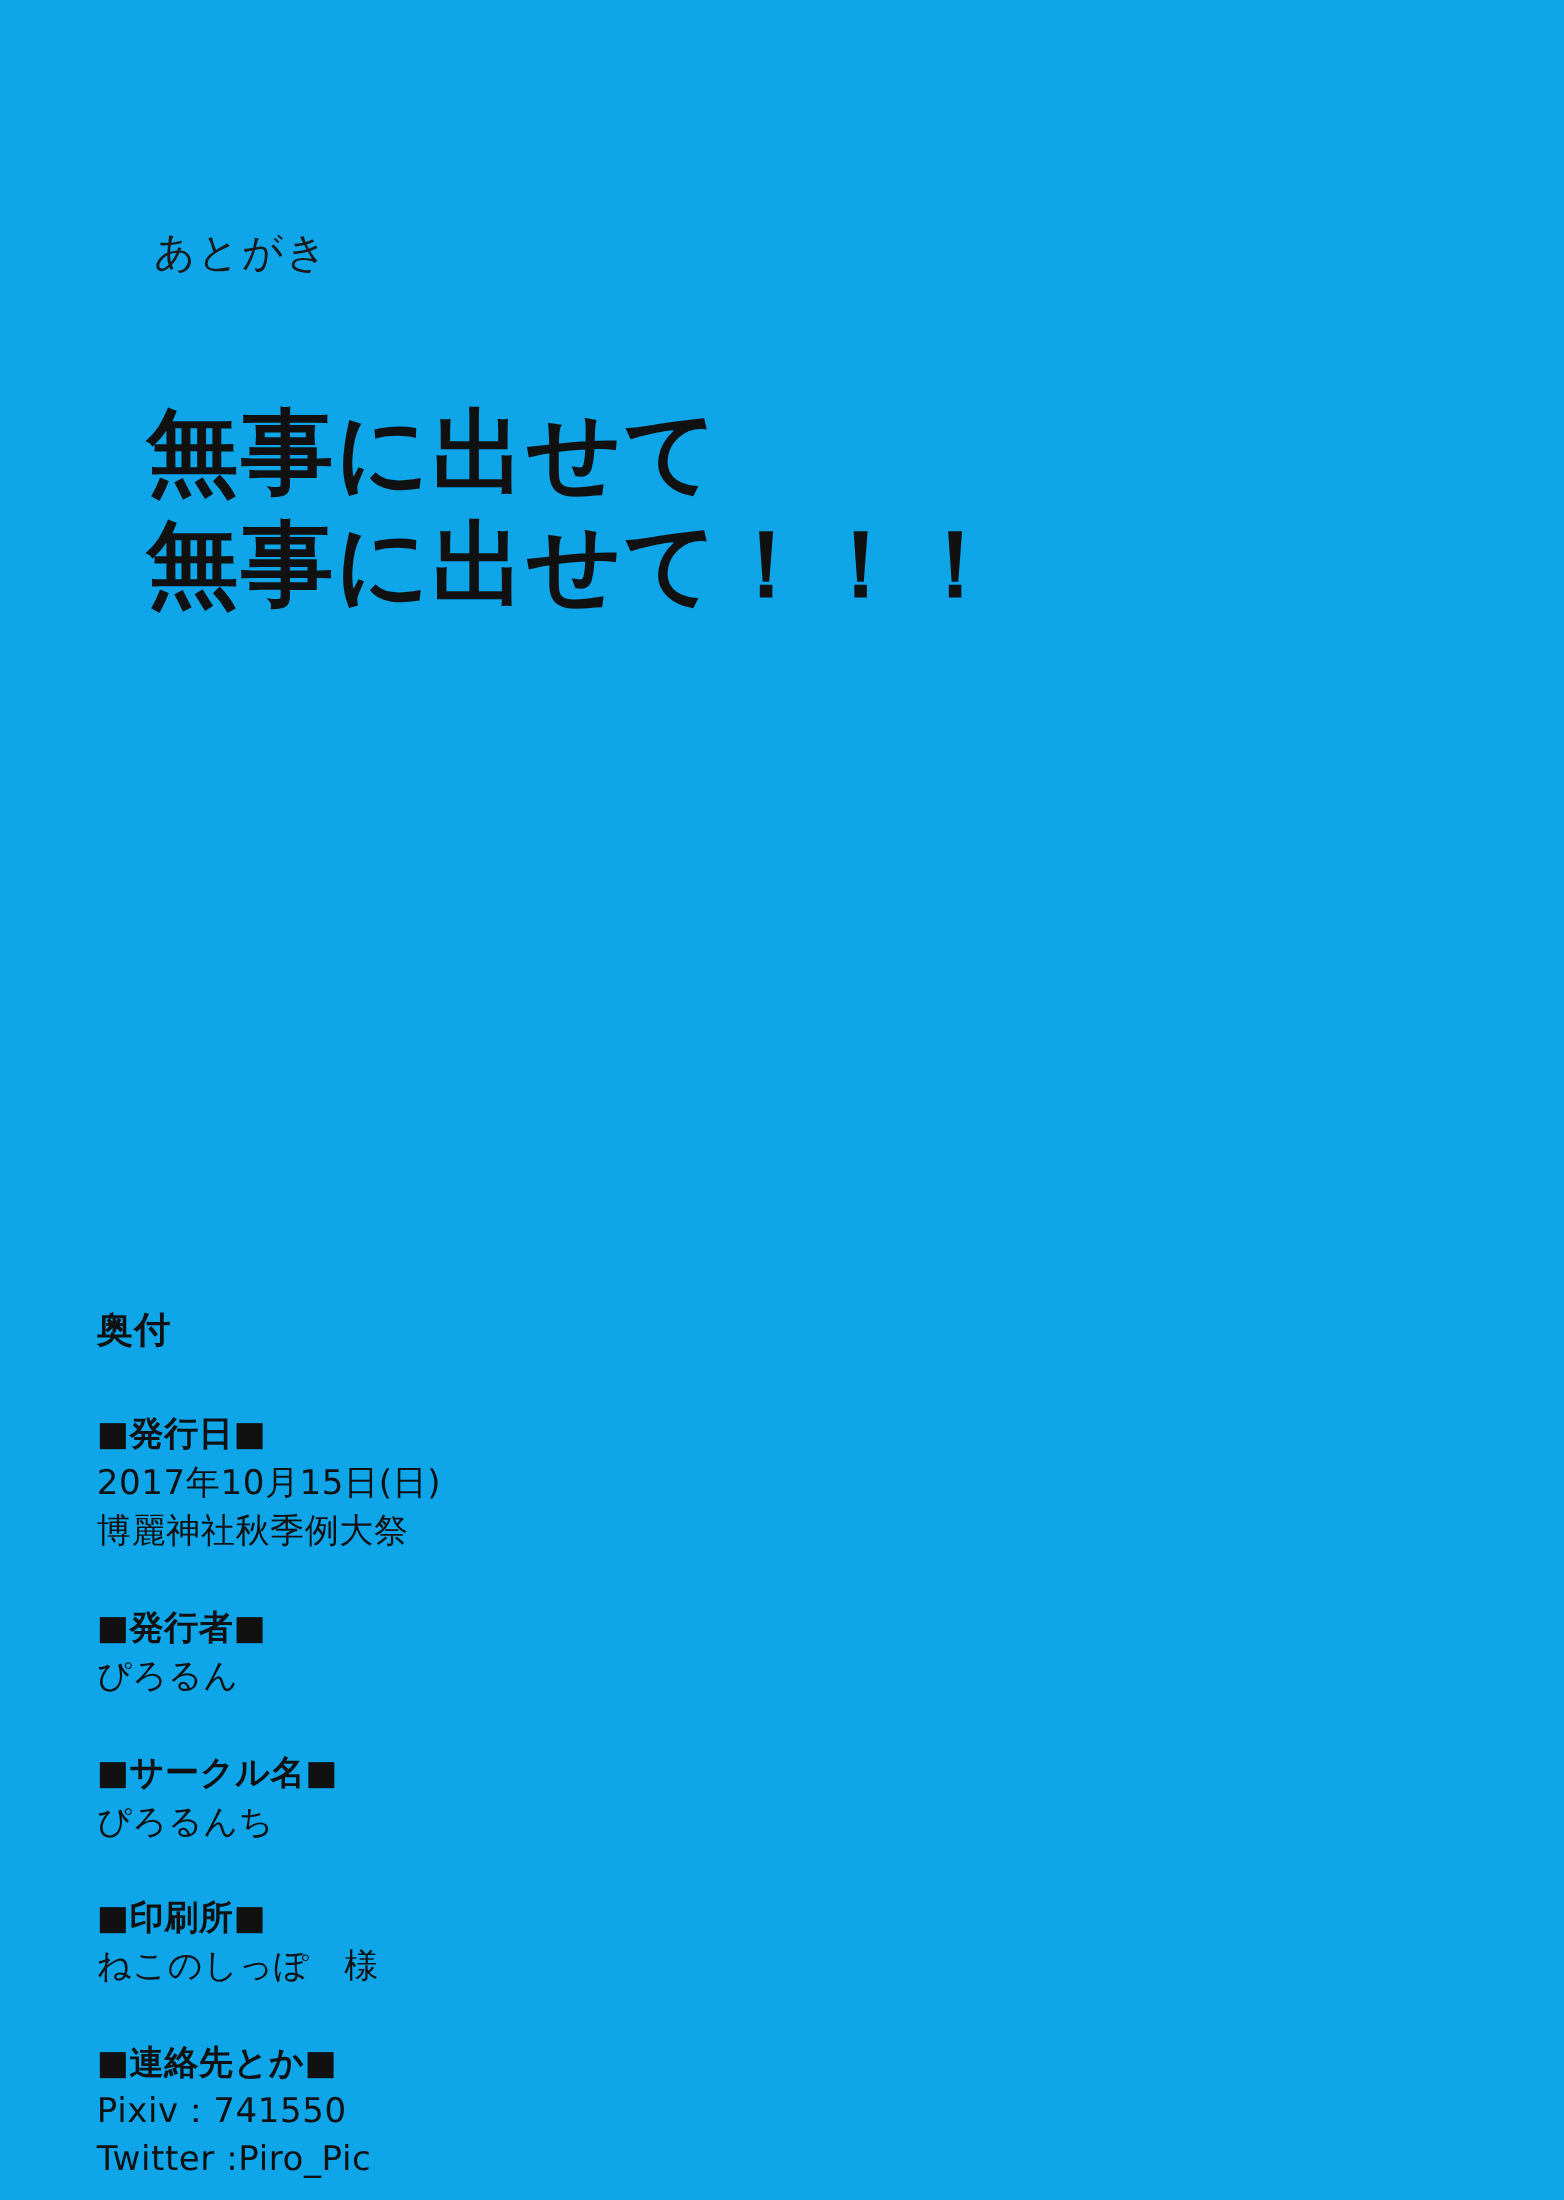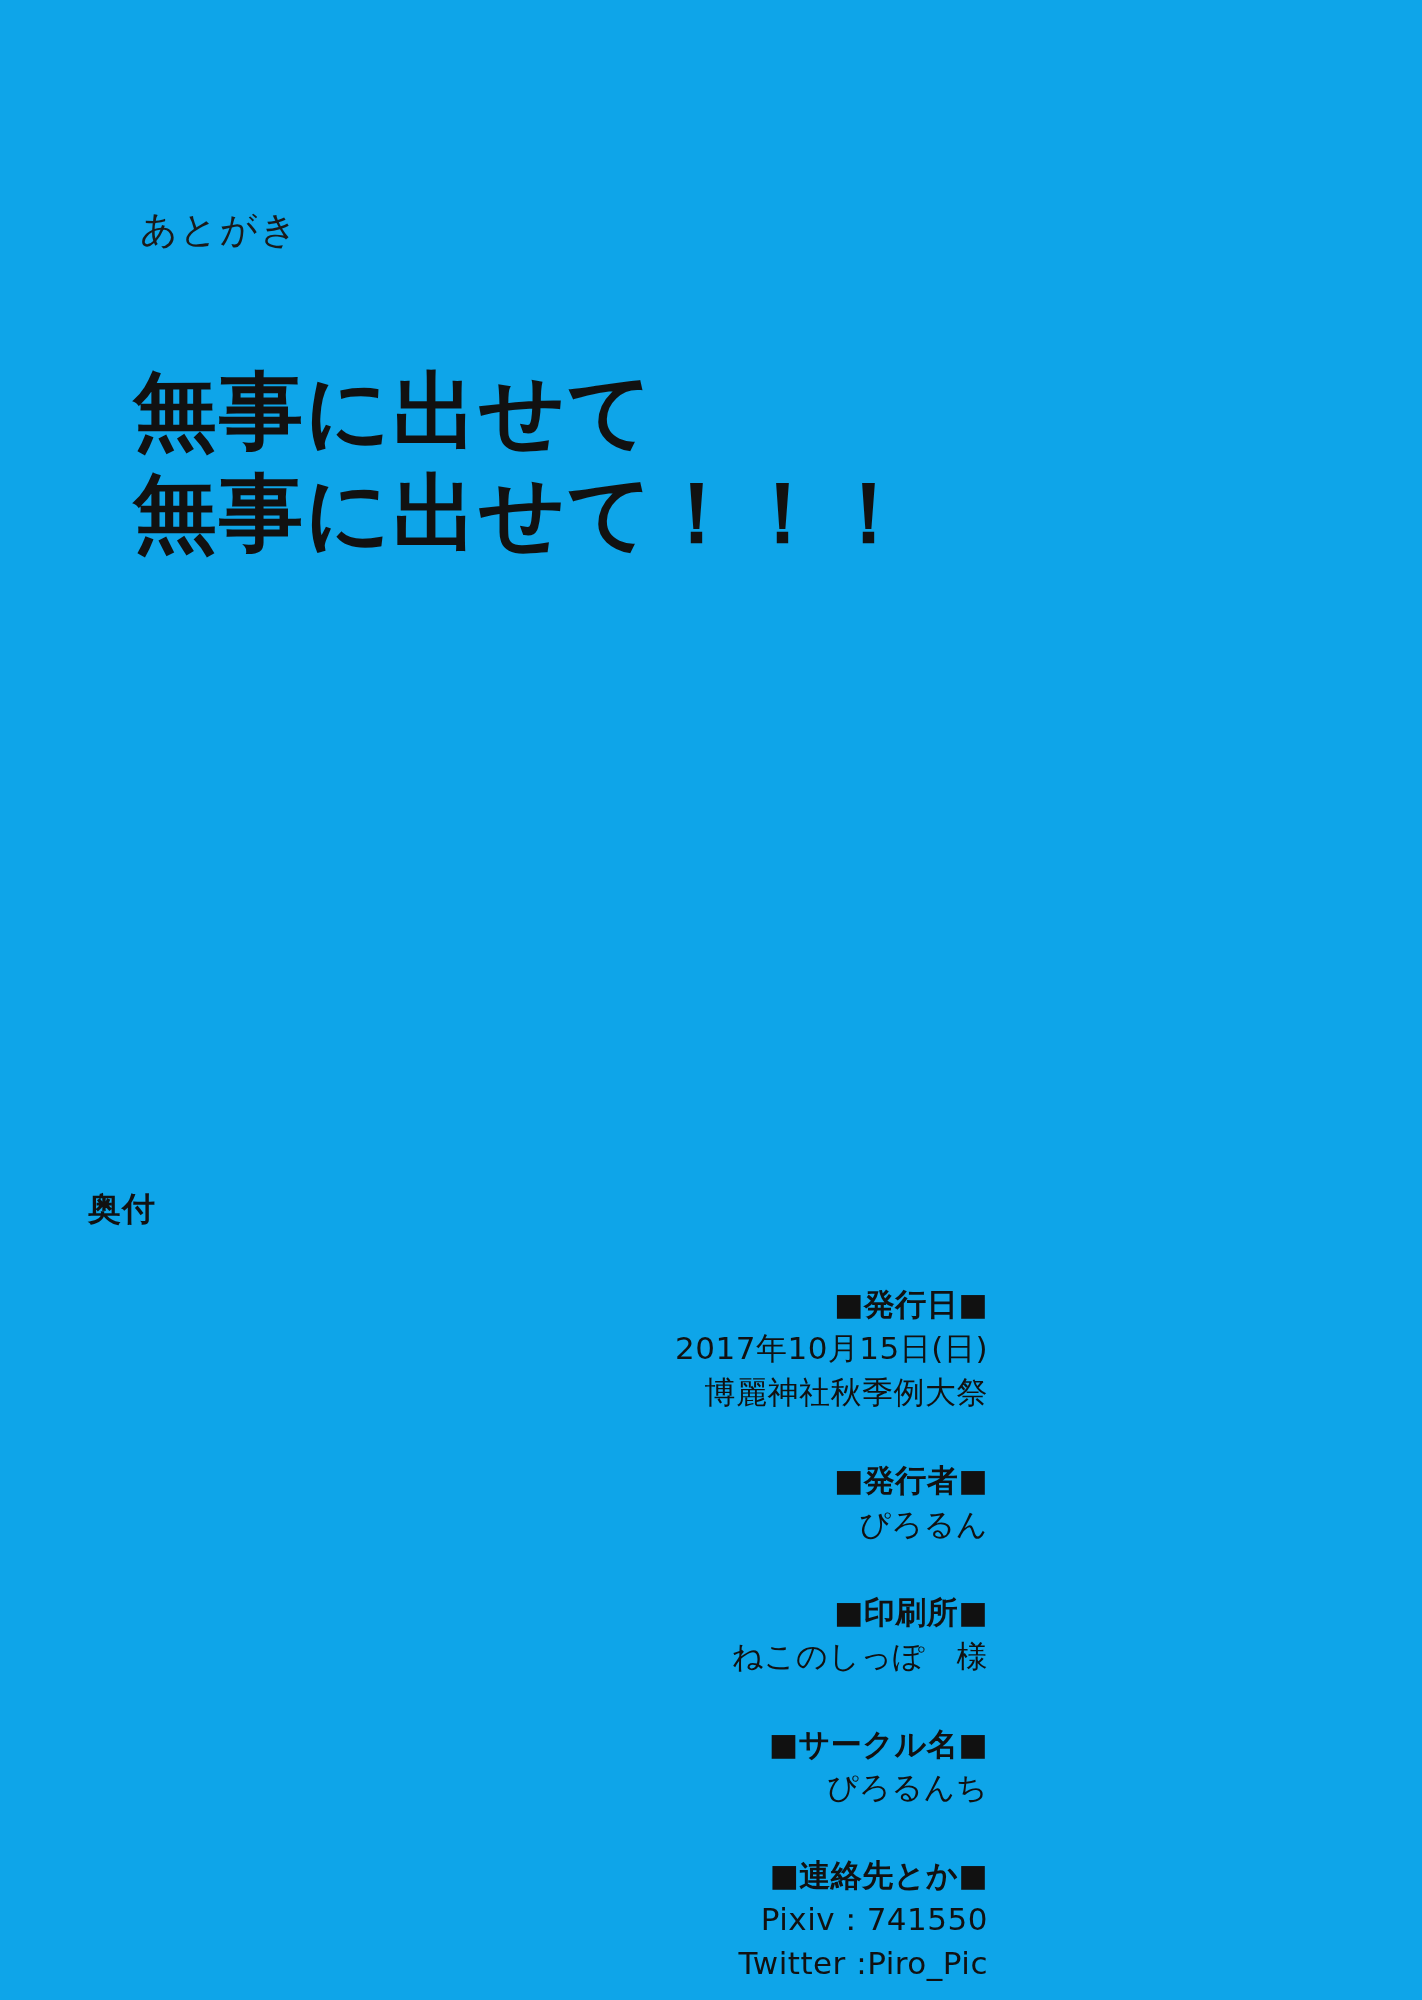--- a/index.html
+++ b/index.html
@@ -58,21 +58,20 @@
   }
   .colophon-title {
     font-size: 33px;
     font-weight: 700;
     letter-spacing: 1px;
     margin: 0 0 52px 0;
     color: #111111;
   }
   .cblock {
     margin: 0 0 46px 0;
-    text-align: right;
   }
   .cblock:last-child {
     margin-bottom: 0;
   }
   .cblock-head {
     font-size: 31px;
     font-weight: 700;
     line-height: 1.35;
     letter-spacing: 0.5px;
     color: #111111;
@@ -107,27 +106,27 @@
       <div class="cblock-line">2017年10月15日(日)</div>
       <div class="cblock-line">博麗神社秋季例大祭</div>
     </div>
 
     <div class="cblock">
       <div class="cblock-head">■発行者■</div>
       <div class="cblock-line">ぴろるん</div>
     </div>
 
     <div class="cblock">
-      <div class="cblock-head">■印刷所■</div>
-      <div class="cblock-line">ねこのしっぽ　様</div>
+      <div class="cblock-head">■サークル名■</div>
+      <div class="cblock-line">ぴろるんち</div>
     </div>
 
     <div class="cblock">
-      <div class="cblock-head">■サークル名■</div>
-      <div class="cblock-line">ぴろるんち</div>
+      <div class="cblock-head">■印刷所■</div>
+      <div class="cblock-line">ねこのしっぽ　様</div>
     </div>
 
     <div class="cblock">
       <div class="cblock-head">■連絡先とか■</div>
       <div class="cblock-line">Pixiv：741550</div>
       <div class="cblock-line">Twitter :Piro_Pic</div>
     </div>
   </div>
 
 </div>

